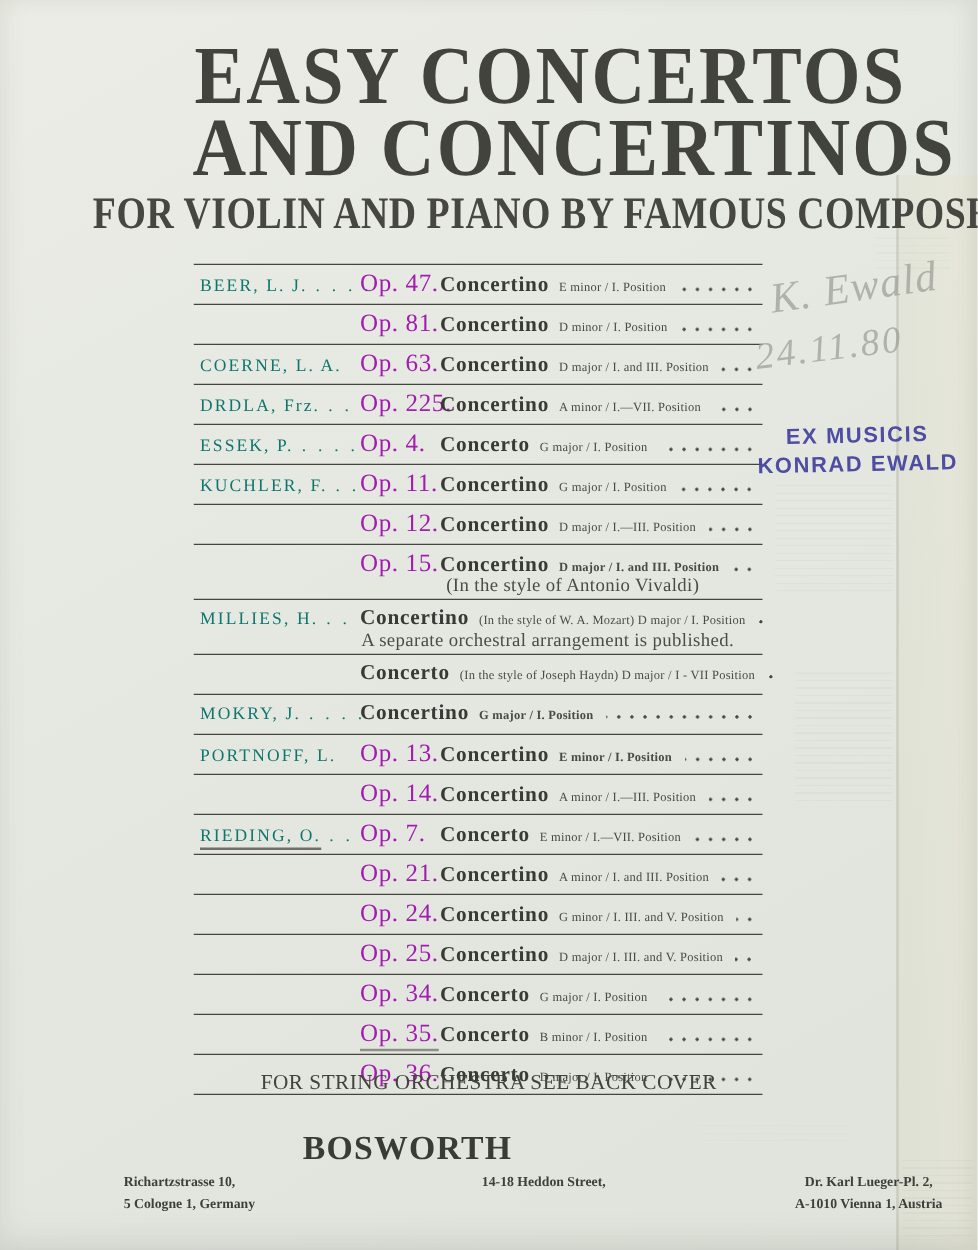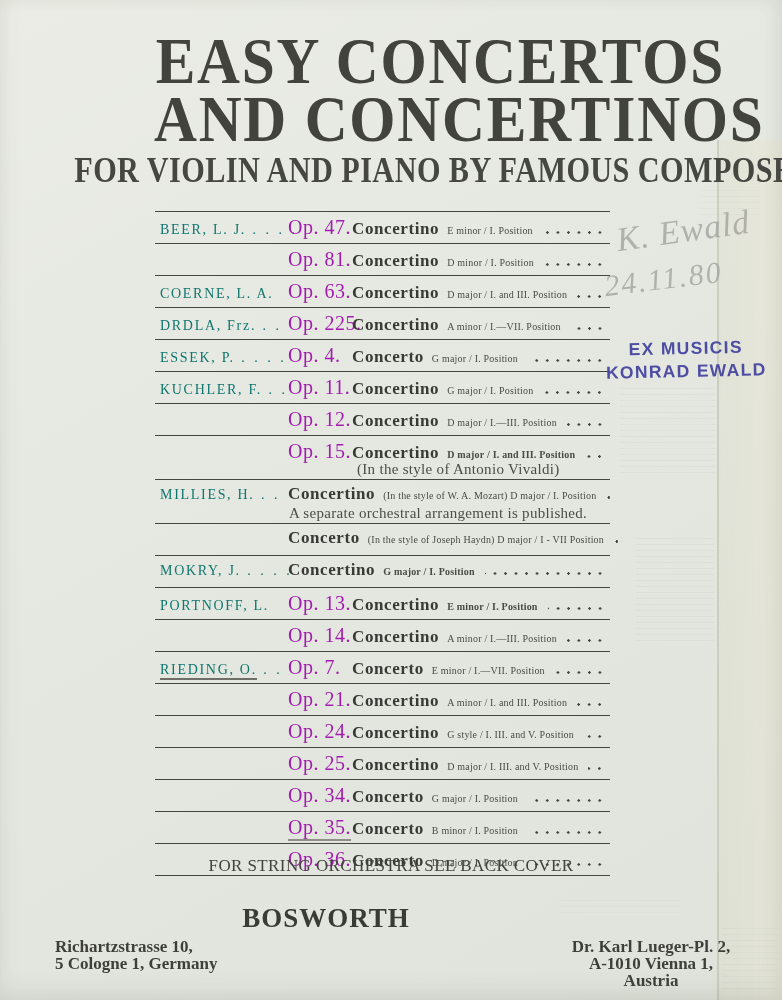--- a/index.html
+++ b/index.html
@@ -67,21 +67,21 @@
   .hand-date{left:604px;top:262px;font-size:30px;transform:rotate(-7deg);letter-spacing:2px;}
   .stamp{position:absolute;left:596px;top:337px;width:180px;text-align:center;
     font-family:"Liberation Sans",sans-serif;font-weight:bold;font-size:17.5px;line-height:22.5px;
     letter-spacing:1.3px;transform:rotate(-1.2deg);opacity:.95;white-space:nowrap;}
 
   
   .orch-note{position:absolute;left:0;top:856px;width:782px;text-align:center;
     font-size:17px;letter-spacing:.4px;color:#43433d;}
   .publisher{position:absolute;left:0;top:903px;width:652px;text-align:center;
     font-size:27px;font-weight:bold;letter-spacing:1px;color:#3b3b36;}
-  .addr{position:absolute;top:938px;font-size:17px;font-weight:bold;line-height:17px;color:#3f3f3a;}
+  .addr{position:absolute;top:938px;font-size:11px;font-weight:bold;line-height:17px;color:#3f3f3a;margin-left:44px;}
   .addr-cologne{left:55px;text-align:left;}
   .addr-london{left:241px;width:300px;text-align:center;}
   .addr-vienna{left:568px;width:166px;text-align:center;}
 </style>
 </head>
 <body>
 
 <div class="page">
 
   <div class="edge-strip"></div>
@@ -228,21 +228,21 @@
           <span class="work">Concertino</span>
           <span class="detail">A minor / I. and III. Position</span>
           <span class="leader"></span>
         </div>
       </div>
       <div class="row">
         <div class="row-main">
           <span class="composer"><span class="cname"></span></span>
           <span class="opus"><span class="inner">Op. 24.</span></span>
           <span class="work">Concertino</span>
-          <span class="detail">G style / I. III. and V. Position</span>
+          <span class="detail">G minor / I. III. and V. Position</span>
           <span class="leader"></span>
         </div>
       </div>
       <div class="row">
         <div class="row-main">
           <span class="composer"><span class="cname"></span></span>
           <span class="opus"><span class="inner">Op. 25.</span></span>
           <span class="work">Concertino</span>
           <span class="detail">D major / I. III. and V. Position</span>
           <span class="leader"></span>
@@ -286,19 +286,20 @@
   </div>
 
   <div class="orch-note">FOR STRING ORCHESTRA SEE BACK COVER</div>
   <div class="publisher">BOSWORTH</div>
 
   <div class="addr addr-cologne">
     <div>Richartzstrasse 10,</div>
     <div>5 Cologne 1, Germany</div>
   </div>
   <div class="addr addr-london">
+    <div>14-18 Heddon Street,</div>
   </div>
   <div class="addr addr-vienna">
     <div>Dr. Karl Lueger-Pl. 2,</div>
     <div>A-1010 Vienna 1, Austria</div>
   </div>
 
 </div>
 
 </body></html>

